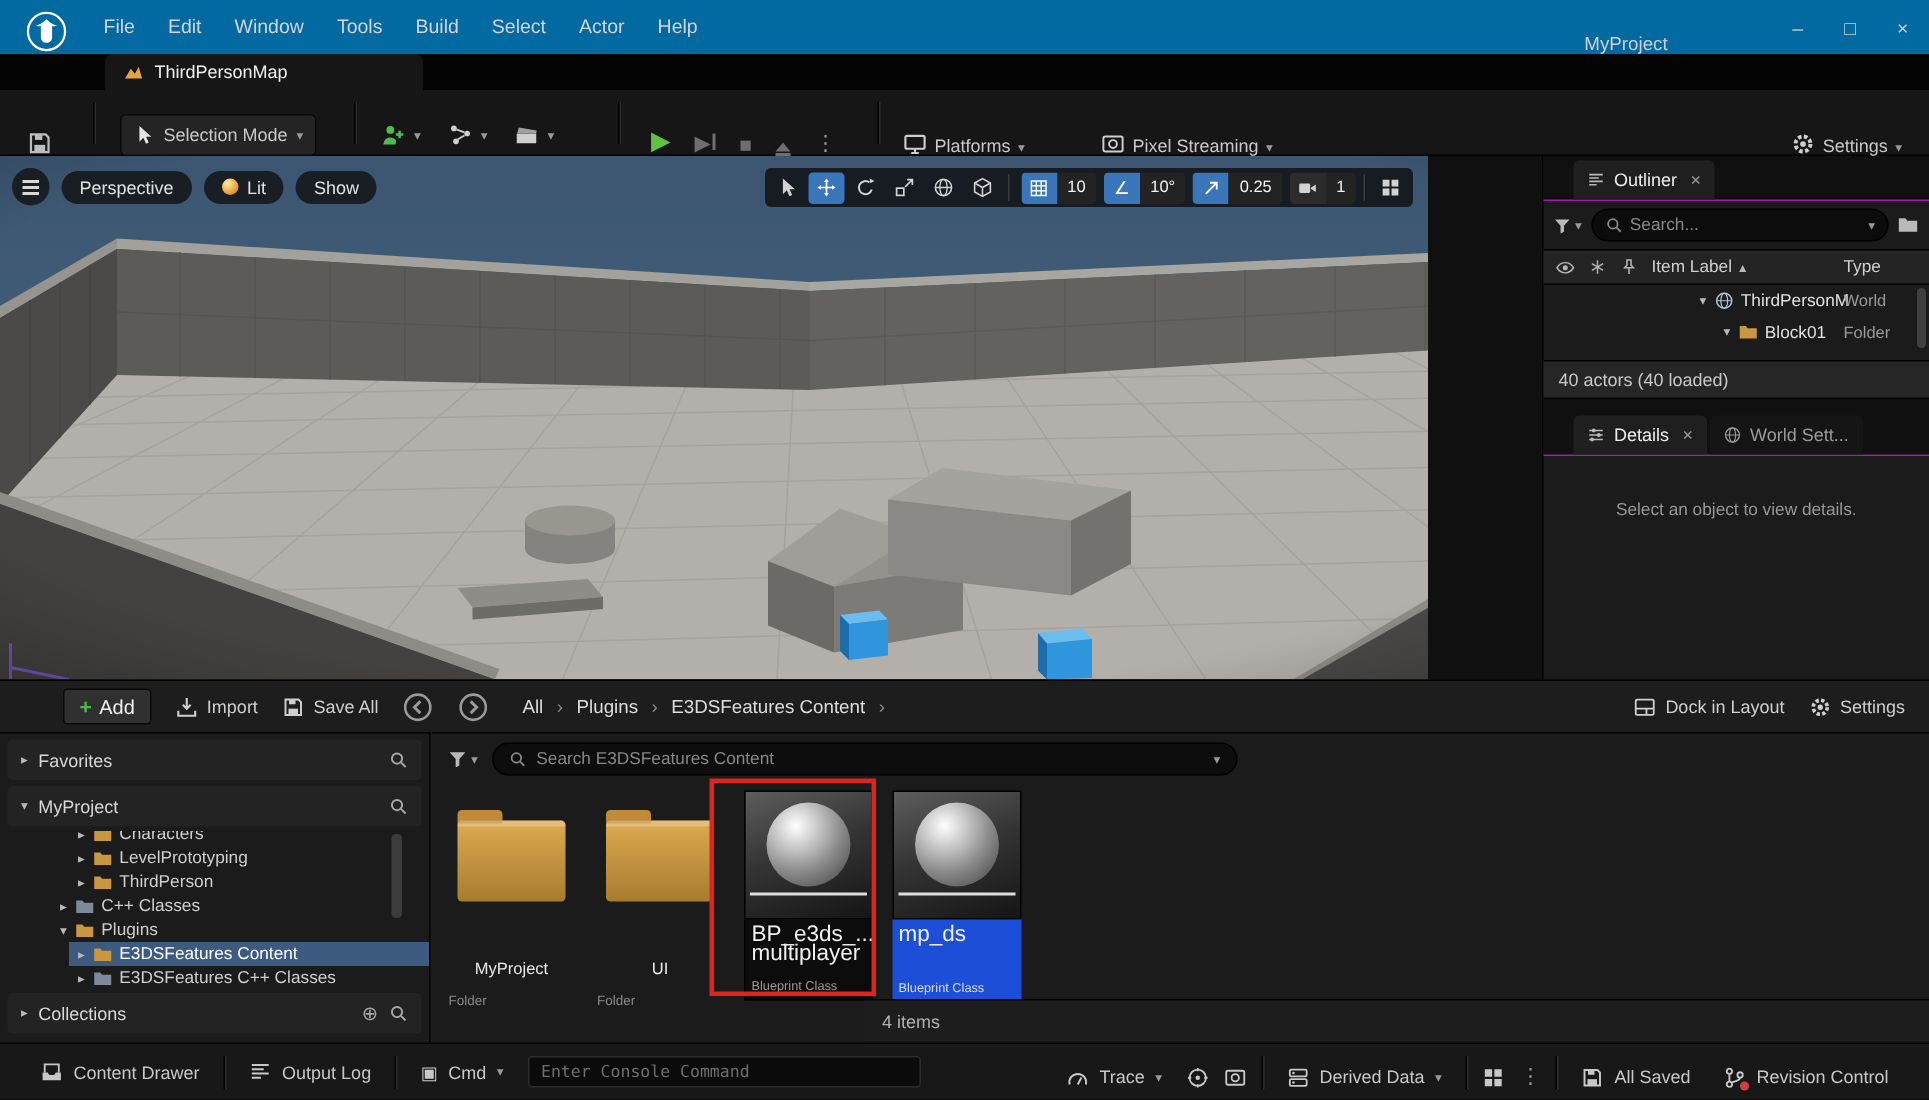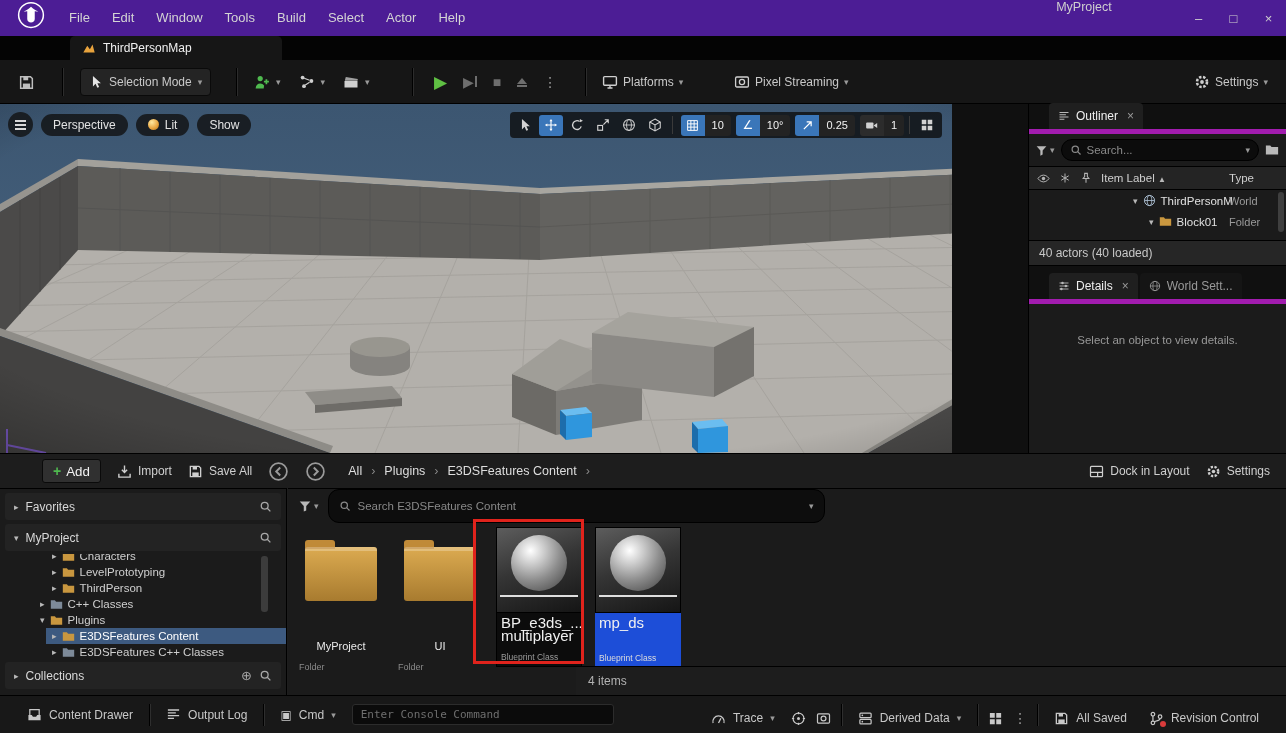--- a/index.html
+++ b/index.html
@@ -3,36 +3,36 @@
 <meta charset="utf-8">
 <style>
   *{margin:0;padding:0;box-sizing:border-box}
   html,body{width:1286px;height:733px;overflow:hidden;background:#000;
     font-family:"Liberation Sans","DejaVu Sans",sans-serif;font-size:12px;color:#cfcfcf;user-select:none}
   #root{position:relative;width:1286px;height:733px;background:#101010;overflow:hidden}
   .ic{display:inline-block;vertical-align:middle;flex:none}
   svg.ic{width:14px;height:14px}
 
   
-  .menubar{position:absolute;top:0;left:0;right:0;height:36px;background:#4c1d95;display:flex;align-items:flex-start}
+  .menubar{position:absolute;top:0;left:0;right:0;height:36px;background:#0369a1;display:flex;align-items:flex-end}
   .ue-logo{width:30px;height:30px;margin:0 12px 0 16px;flex:none}
   .menu-item{padding:0 11px;height:36px;line-height:36px;color:#d4d4d4;font-size:13px;cursor:default}
   .project-name{position:absolute;left:1032px;width:104px;text-align:center;color:#cfcfcf;font-size:12.5px}
   .win-controls{position:absolute;right:0;top:0;height:36px;display:flex}
   .win-btn{width:35px;height:36px;display:flex;align-items:center;justify-content:center;color:#cfcfcf;font-size:13px}
 
   
   .tabbar{position:absolute;top:36px;left:0;right:0;height:24px;background:#040404}
   .level-tab{position:absolute;left:70px;top:0;height:24px;width:212px;background:#161616;border-radius:5px 5px 0 0;
     display:flex;align-items:center;gap:7px;padding:0 12px;color:#f0f0f0;font-size:12px}
   .level-tab svg{color:var(--tab-icon-orange,#e8a33d)}
 
   
   .toolbar{position:absolute;top:60px;left:0;right:0;height:44px;background:#161616;border-bottom:1px solid #000}
-  .tb{position:absolute;top:0;height:44px;display:flex;align-items:center;gap:5px;color:#c9c9c9}
+  .tb{position:absolute;top:0;height:44px;display:flex;align-items:flex-end;gap:5px;color:#c9c9c9}
   .tb-sep{position:absolute;top:8px;width:1px;height:28px;background:#000;box-shadow:1px 0 0 #2c2c2c}
   .tb-btn{display:flex;align-items:center;gap:6px;padding:0 8px;height:28px;border-radius:4px}
   .mode-btn{background:#242424;border:1px solid #0a0a0a}
   .caret{font-size:9px;color:#9a9a9a}
   .play{color:var(--play-green,#5fc043);font-size:17px}
   .dim{color:#6e6e6e}
   .stepbar{display:inline-block;width:2px;height:11px;background:#6e6e6e;margin-left:1px}
   .eject{display:inline-flex;flex-direction:column;align-items:center;gap:1px}
   .ej-tri{width:0;height:0;border-left:5px solid transparent;border-right:5px solid transparent;border-bottom:6px solid #6e6e6e}
   .ej-bar{width:10px;height:2px;background:#6e6e6e}
@@ -50,21 +50,21 @@
   .vpt-btn{width:24px;height:21px;display:flex;align-items:center;justify-content:center;border-radius:3px;color:#d2d2d2}
   .vpt-btn.active{background:var(--accent-blue,#3a76b9);color:#fff}
   .vp-sep{width:1px;height:18px;background:#3a3a3a;margin:0 3px}
   .snapgrp{display:flex;margin-left:3px;border-radius:3px;overflow:hidden}
   .snapgrp .icn{width:24px;height:21px;background:var(--accent-blue,#3a76b9);color:#fff;display:flex;align-items:center;justify-content:center;font-size:12px}
   .snapgrp .icn.dark{background:#2c2c2c;color:#d2d2d2}
   .snapgrp .val{background:#232323;color:#f2f2f2;font-size:11px;line-height:21px;padding:0 7px}
 
   
   .rightpanel{position:absolute;top:104px;left:1028px;width:258px;height:349px;background:#1b1b1b;border-left:1px solid #000}
-  .rp-tabbar{height:30px;background:#101010;display:flex;align-items:flex-end;padding-left:20px;border-bottom:5px solid #a21caf}
+  .rp-tabbar{height:30px;background:#101010;display:flex;align-items:flex-end;padding-left:20px;border-bottom:1px solid #a21caf}
   .rp-tab{height:26px;background:#1f1f1f;border-radius:4px 4px 0 0;display:flex;align-items:center;gap:6px;padding:0 9px;font-size:12px;color:#efefef;margin-right:2px}
   .rp-tab.inactive{background:#151515;color:#9a9a9a}
   .tab-x{color:#9a9a9a;font-size:12px;margin-left:3px}
   .ol-toolbar{height:32px;display:flex;align-items:center;padding:0 6px;gap:6px}
   .searchbox{flex:1;height:22px;border-radius:11px;background:#0c0c0c;border:1px solid #000;display:flex;align-items:center;gap:5px;padding:0 8px;color:#8a8a8a}
   .searchbox input{flex:1;min-width:0;background:transparent;border:none;outline:none;color:#d0d0d0;font-size:11.5px;font-family:inherit}
   .searchbox input::placeholder{color:#8a8a8a}
   .icbtn{color:#b9b9b9;display:flex;align-items:center;gap:2px}
   .ol-header{height:24px;background:#242424;border-top:1px solid #000;border-bottom:1px solid #000;display:flex;align-items:center;padding:0 8px;gap:9px;color:#cfcfcf}
   .ol-header .hl{font-size:11.5px}
@@ -93,21 +93,21 @@
   .cb-section{height:27px;margin:4px 5px 0 5px;background:#232323;border-radius:3px;display:flex;align-items:center;padding:0 9px;gap:7px;color:#d8d8d8}
   .cb-section .sp{flex:1}
   .cb-tree{margin-top:3px;height:107px;overflow:hidden;position:relative}
   .tree-row{height:16px;display:flex;align-items:center;gap:5px;font-size:11.5px;color:#cfcfcf;white-space:nowrap}
   .tree-row.first{margin-top:-6px}
   .tree-row.selected{background:linear-gradient(90deg,transparent 0 46px,var(--selection-blue,#3d5a80) 46px 100%);color:#fff}
   .tree-scroll{position:absolute;right:18px;top:2px;width:7px;height:56px;background:#3c3c3c;border-radius:3px}
   .collections{position:absolute;bottom:6px;left:5px;right:5px;margin:0}
   .cb-main{position:absolute;top:34px;left:288px;right:0;bottom:0;background:#1b1b1b;border-top:1px solid #000}
   .cb-filterrow{height:34px;display:flex;align-items:center;padding:0 10px;gap:9px}
-  .cb-search{width:497px;height:22px;border-radius:11px;background:#0d0d0d;border:1px solid #000;display:flex;align-items:center;gap:7px;padding:16px 10px;color:#8a8a8a}
+  .cb-search{width:497px;height:22px;border-radius:11px;background:#0d0d0d;border:1px solid #000;display:flex;align-items:center;gap:7px;padding:4px 10px;color:#8a8a8a}
   .cb-search input{flex:1;min-width:0;background:transparent;border:none;outline:none;color:#d0d0d0;font-size:11.5px;font-family:inherit}
   .cb-search input::placeholder{color:#888}
   .cb-grid{position:absolute;top:38px;left:8px;right:8px;bottom:29px;display:flex;gap:9px;align-items:flex-start}
   .tile{width:90px;position:relative}
   .thumb{width:86px;height:86px;margin:0 auto;position:relative}
   .folder-shape{width:72px;height:54px;background:linear-gradient(#dcab51,#a87b2f);border-radius:3px;position:relative;margin:20px auto 0}
   .folder-shape::before{content:'';position:absolute;top:-7px;left:0;width:30px;height:9px;background:#c08a38;border-radius:3px 3px 0 0}
   .folder-shape::after{content:'';position:absolute;top:0;left:0;right:0;height:4px;background:rgba(255,255,255,.25);border-radius:3px 3px 0 0}
   .tile-name{text-align:center;font-size:11px;color:#eaeaea;margin-top:7px;line-height:13px}
   .tile-type{font-size:9px;color:#8a8a8a;margin-top:9px;padding-left:3px;text-align:left}

